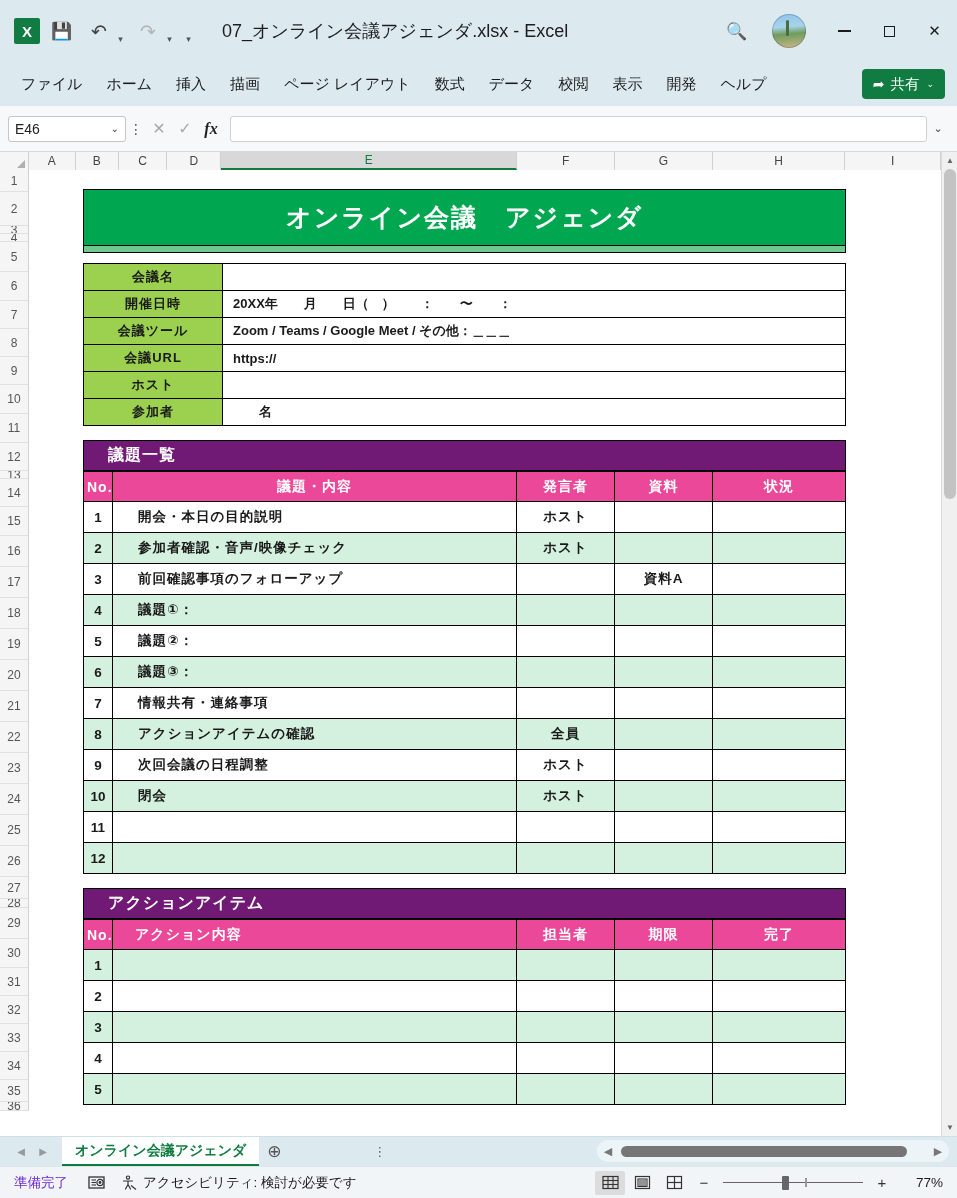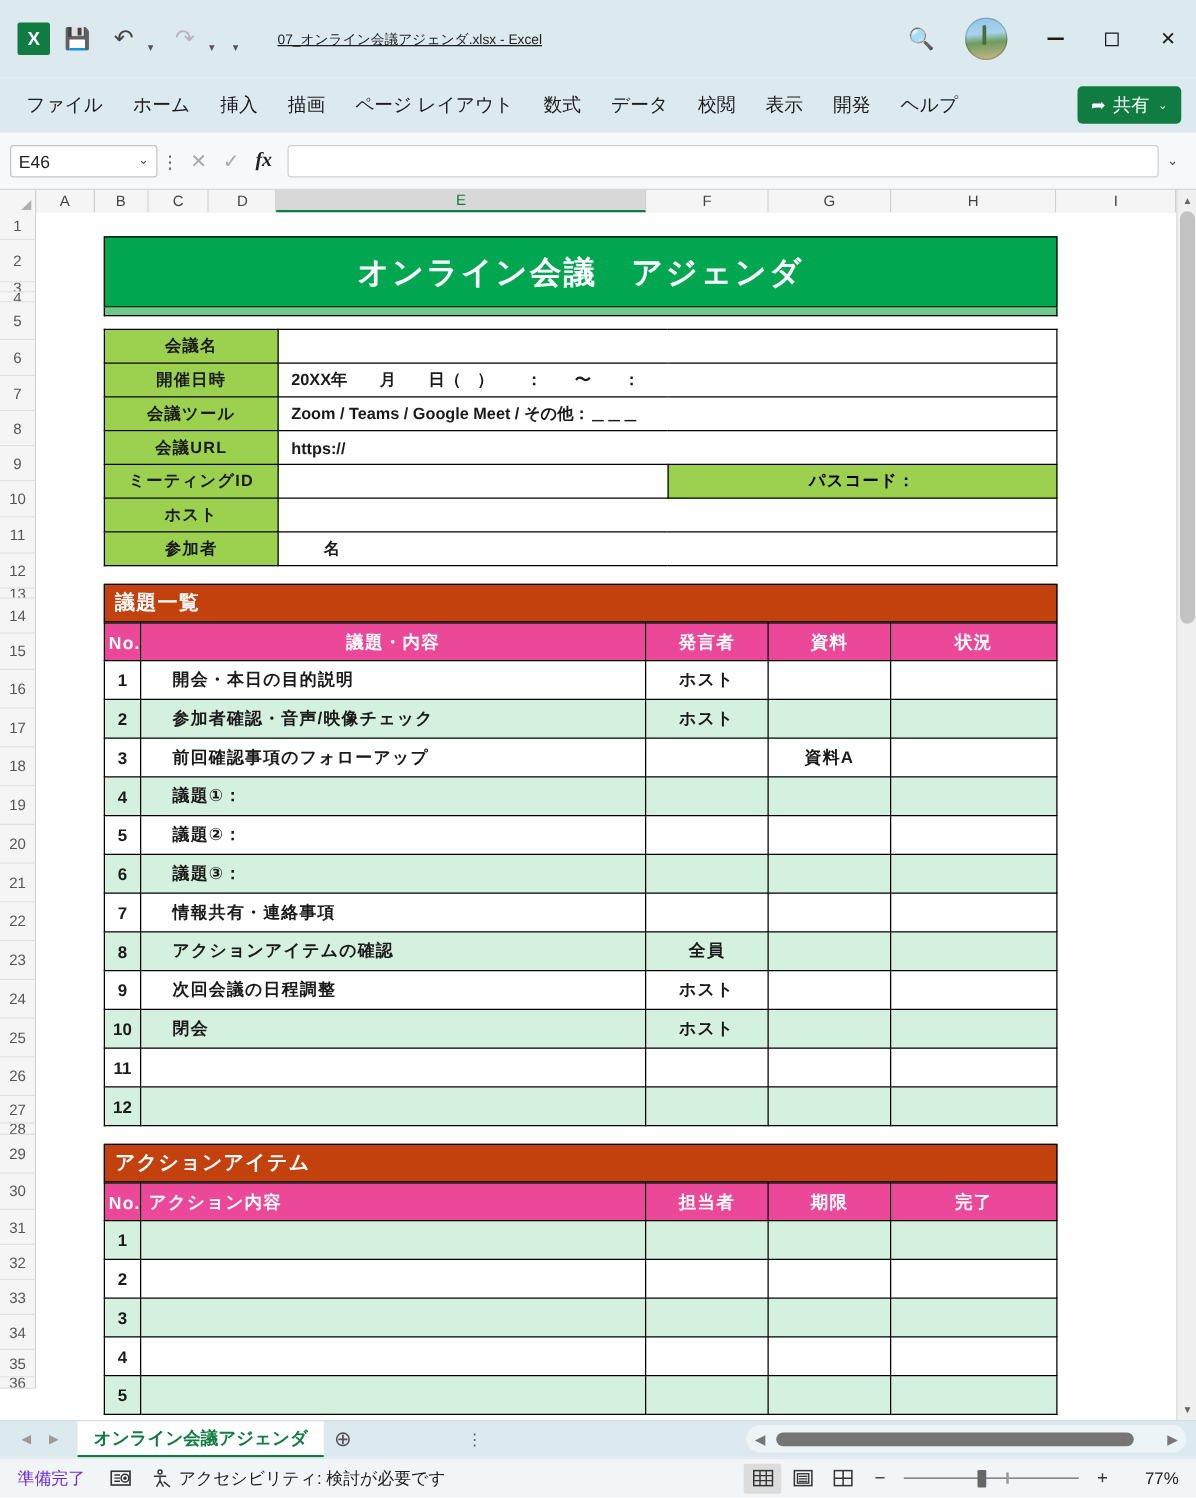--- a/index.html
+++ b/index.html
@@ -29,21 +29,21 @@
   }
   .tb-ico.save { color: #c05fc0; font-size: 17px; }
   .tb-ico.dis { color: #b5b5b5; }
   .tb-caret {
     font-size: 9px; color: #555; margin-left: 1px; cursor: pointer;
     width: 11px; display:flex; align-items:flex-end; justify-content:center; height:26px;
   }
   .tb-title {
     position: absolute; left: 222px; top: 0; height: 62px;
     display: flex; align-items: center;
-    font-size: 11px; color: #1d1d1d; white-space: nowrap; text-decoration: underline;
+    font-size: 18px; color: #1d1d1d; white-space: nowrap;
   }
   .tb-right {
     position: absolute; right: 0; top: 0; height: 62px;
     display: flex; align-items: center;
   }
   .tb-search {
     width: 46px; height: 40px; display:flex; align-items:center; justify-content:center;
     font-size: 17px; color: #333; cursor: pointer;
   }
   .avatar {
@@ -170,43 +170,43 @@
   td.val { background: #fff; padding-left: 10px; font-weight: bold; color: #1a1a1a; }
   td.pcode {
     background: #9BD14F; font-weight: bold; text-align: center;
     width: 99px; letter-spacing: 1px;
   }
   td.blank { background: #fff; }
 
   .sect-gap { height: 14px; }
 
   .sect-title {
-    background: #c2410c; color: #fff; font-size: 16px; font-weight: bold;
-    padding: 4px 8px; border: 1px solid #000; letter-spacing: 1px;
+    background: #701a75; color: #fff; font-size: 16px; font-weight: bold;
+    padding: 4px 24px; border: 1px solid #000; letter-spacing: 1px;
   }
 
   table.grid2 { width: 100%; border-collapse: collapse; table-layout: fixed; }
   table.grid2 th {
     background: #ec4899; color: #fff; font-size: 14px; font-weight: bold;
     border: 1px solid #000; height: 30px; letter-spacing: 1px;
   }
   table.grid2 td {
     border: 1px solid #000; height: 31px; font-size: 13.5px;
     font-weight: bold; color: #1a1a1a;
   }
   .c-no { width: 29px; text-align: center; font-size: 12px; }
   .c-main { padding-left: 25px; letter-spacing: 1px; }
   .c-ctr { text-align: center; letter-spacing: 1px; }
   .w-spk { width: 98px; }
   .w-doc { width: 98px; }
   .w-sta { width: 133px; }
   tr.tint td { background: #D4F0DE; }
   tr.plain td { background: #fff; }
   th.h-no { text-align: left; padding-left: 3px; }
-  th.h-left { text-align: left; padding-left: 6px; }
+  th.h-left { text-align: left; padding-left: 22px; }
 
   
   .vscroll {
     position: absolute; right: 0; top: 0; width: 16px; height: 984px;
     background: #f0f0f0; border-left: 1px solid #dcdcdc;
   }
   .vs-up, .vs-dn {
     width: 16px; height: 17px; display:flex; align-items:center; justify-content:center;
     font-size: 8px; color: #666; cursor: pointer;
   }
@@ -404,25 +404,20 @@
         </tr>
         <tr>
           <td class="lbl">会議ツール</td>
           <td class="val" colspan="2">Zoom / Teams / Google Meet / その他：＿＿＿</td>
         </tr>
         <tr>
           <td class="lbl">会議URL</td>
           <td class="val" colspan="2">https://</td>
         </tr>
         <tr>
-          <td class="lbl">ミーティングID</td>
-          <td class="blank" style="width:340px"></td>
-          <td class="pcode">パスコード：</td>
-        </tr>
-        <tr>
           <td class="lbl">ホスト</td>
           <td class="val" colspan="2"></td>
         </tr>
         <tr>
           <td class="lbl">参加者</td>
           <td class="val" colspan="2">　　名</td>
         </tr>
       </tbody>
         </table>
 

